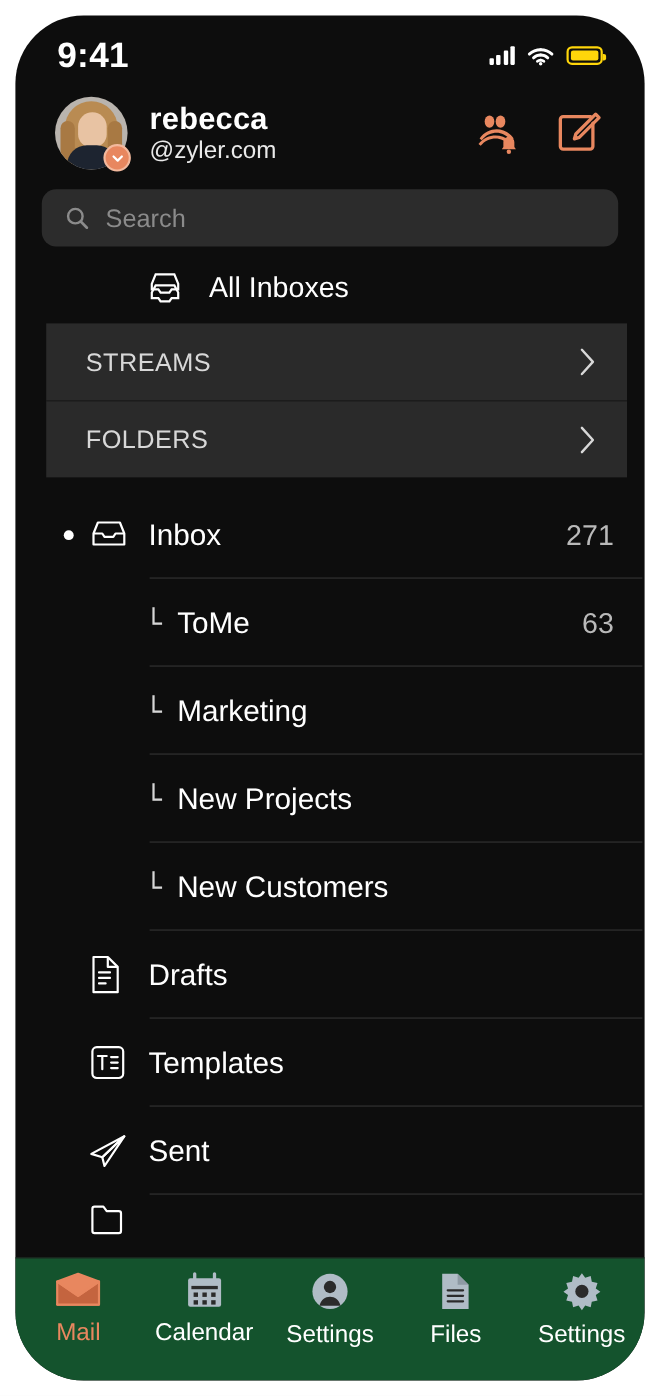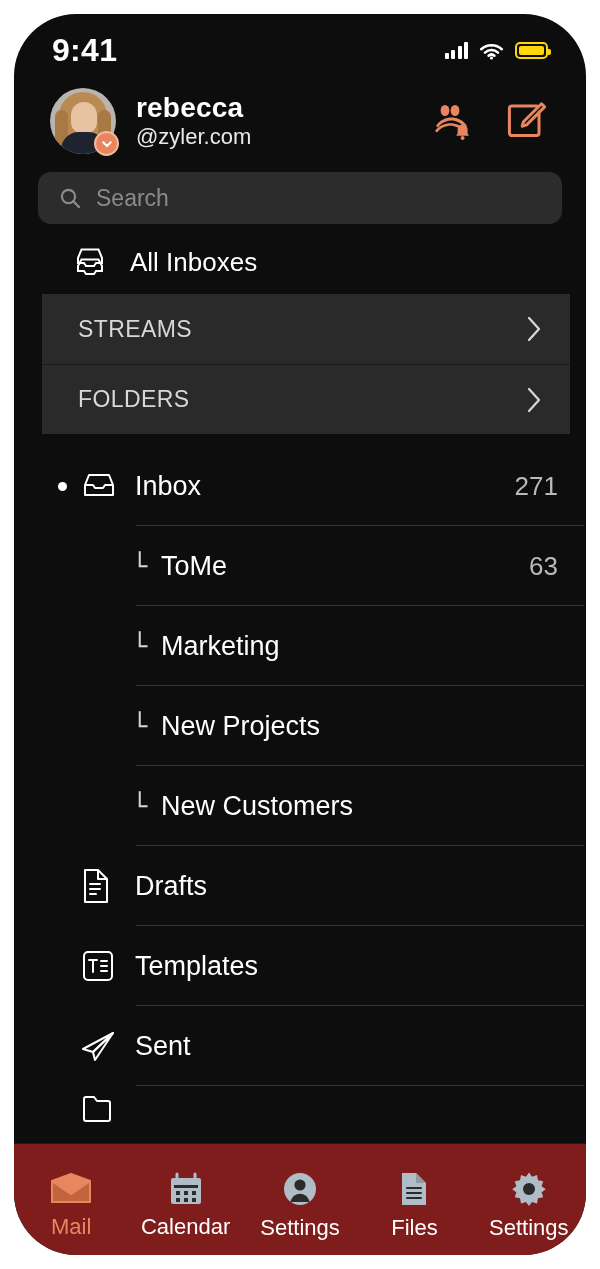--- a/index.html
+++ b/index.html
@@ -119,22 +119,22 @@
     display: flex; align-items: center; padding: 0 20px; gap: 14px;
   }
   .search input {
     flex: 1 1 auto; background: transparent; border: 0; outline: 0;
     color: #e6e6e6; font-size: 23px; font-family: inherit;
   }
   .search input::placeholder { color: #8b8b8b; }
 
   
   .allinboxes {
-    display: flex; align-items: center; gap: 22px;
-    padding: 8px 24px 16px 58px; flex: 0 0 auto;
+    display: flex; gap: 22px;
+    padding: 8px 24px 16px 82px; flex: 0 0 auto; margin-left: 36px;
   }
   .allinboxes .lbl { color: #fff; font-size: 26px; }
 
   
   .bands { flex: 0 0 auto; padding: 0 16px; }
   .band {
     height: 70px; background: #2a2a2a;
     display: flex; align-items: center; justify-content: space-between;
     padding: 0 26px 0 36px;
     margin-left: 12px;
@@ -160,22 +160,22 @@
   .row .ico { width: 38px; flex: 0 0 auto; display:flex; align-items:center; justify-content:flex-start; }
   .row .name { color: #fff; font-size: 27px; margin-left: 16px; flex: 1 1 auto; }
   .row .count { color: #b9b9b9; font-size: 26px; }
   .row.child { padding-left: 118px; }
   .row.child .branch { color: #d6d6d6; font-size: 25px; margin-right: 14px; font-family: "DejaVu Sans Mono", monospace; }
   .row.child .name { margin-left: 0; }
   .row.cut { height: 46px; overflow: hidden; }
 
   
   .tabbar {
-    flex: 0 0 auto; height: 112px; background: #7f1d1d;
-    display: flex; align-items: center; padding-top: 12px;
+    flex: 0 0 auto; height: 112px; background: #14532d;
+    display: flex; align-items: flex-start; padding-top: 12px;
     border-top: 1px solid #1c1c1c;
   }
   .tab {
     flex: 1 1 0; display: flex; flex-direction: column;
     align-items: center; gap: 8px; cursor: pointer;
   }
   .tab .tl { font-size: 22px; color: #ffffff; font-weight: 500; }
   .tab.active .tl { color: #e8875f; }
 </style>
 </head>

